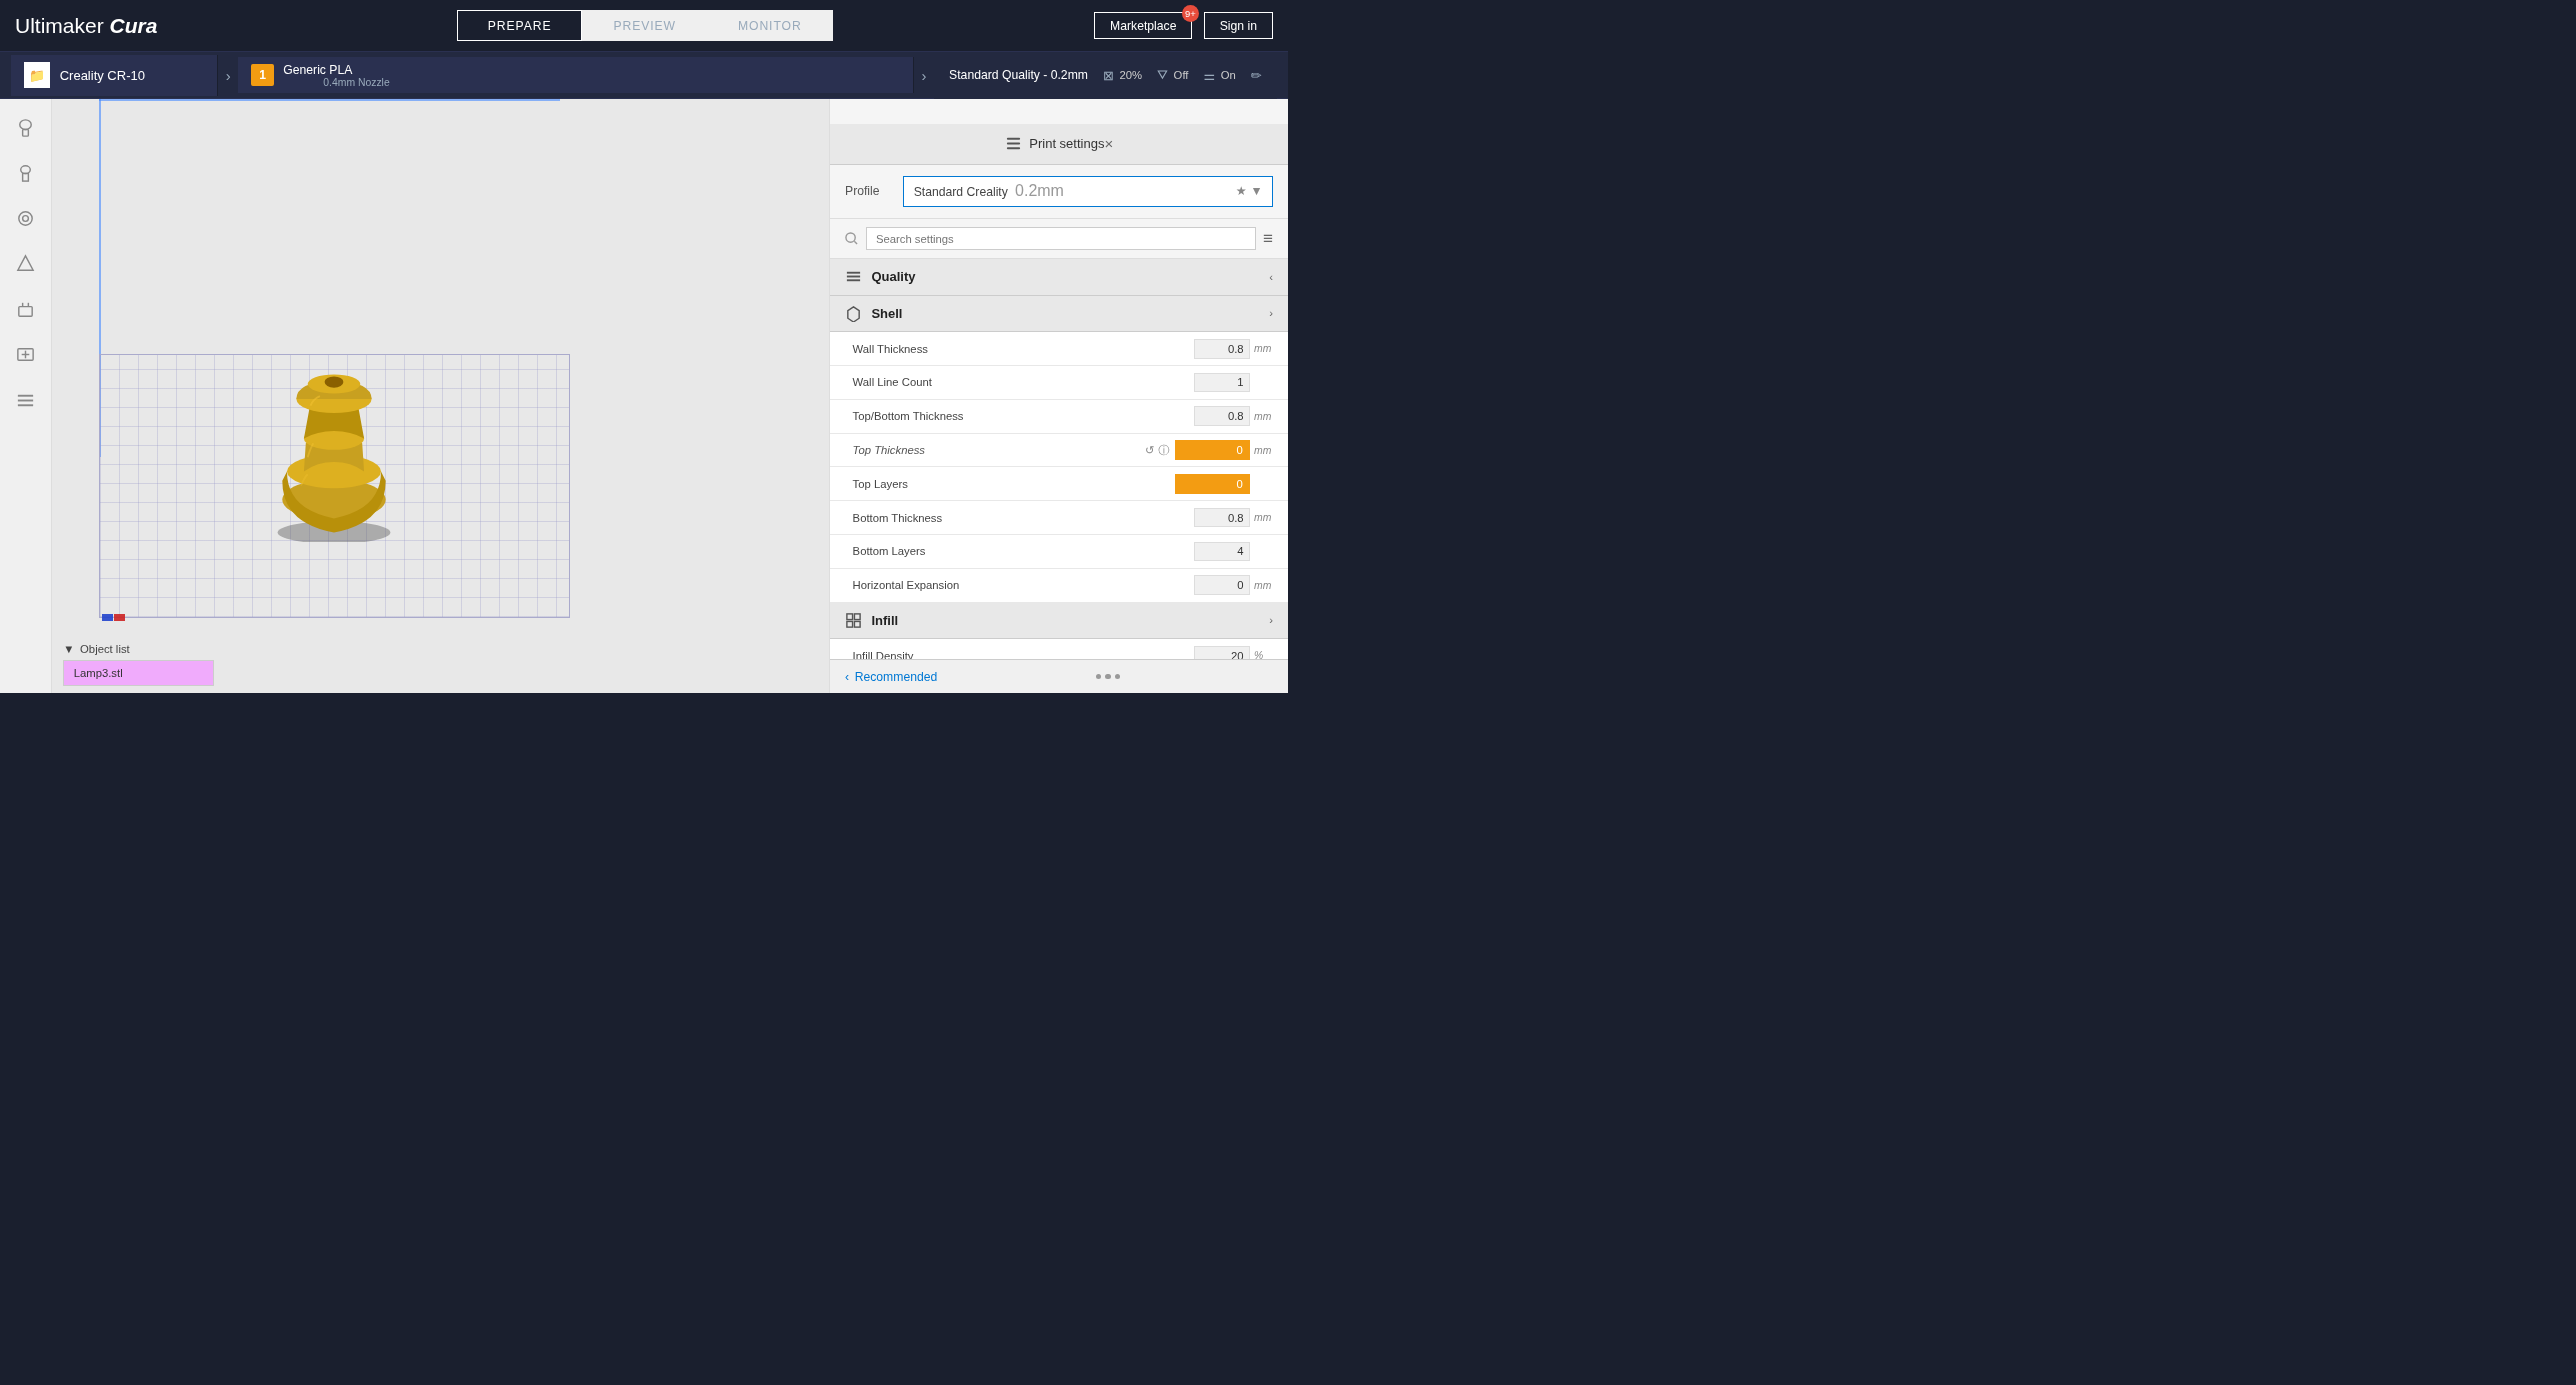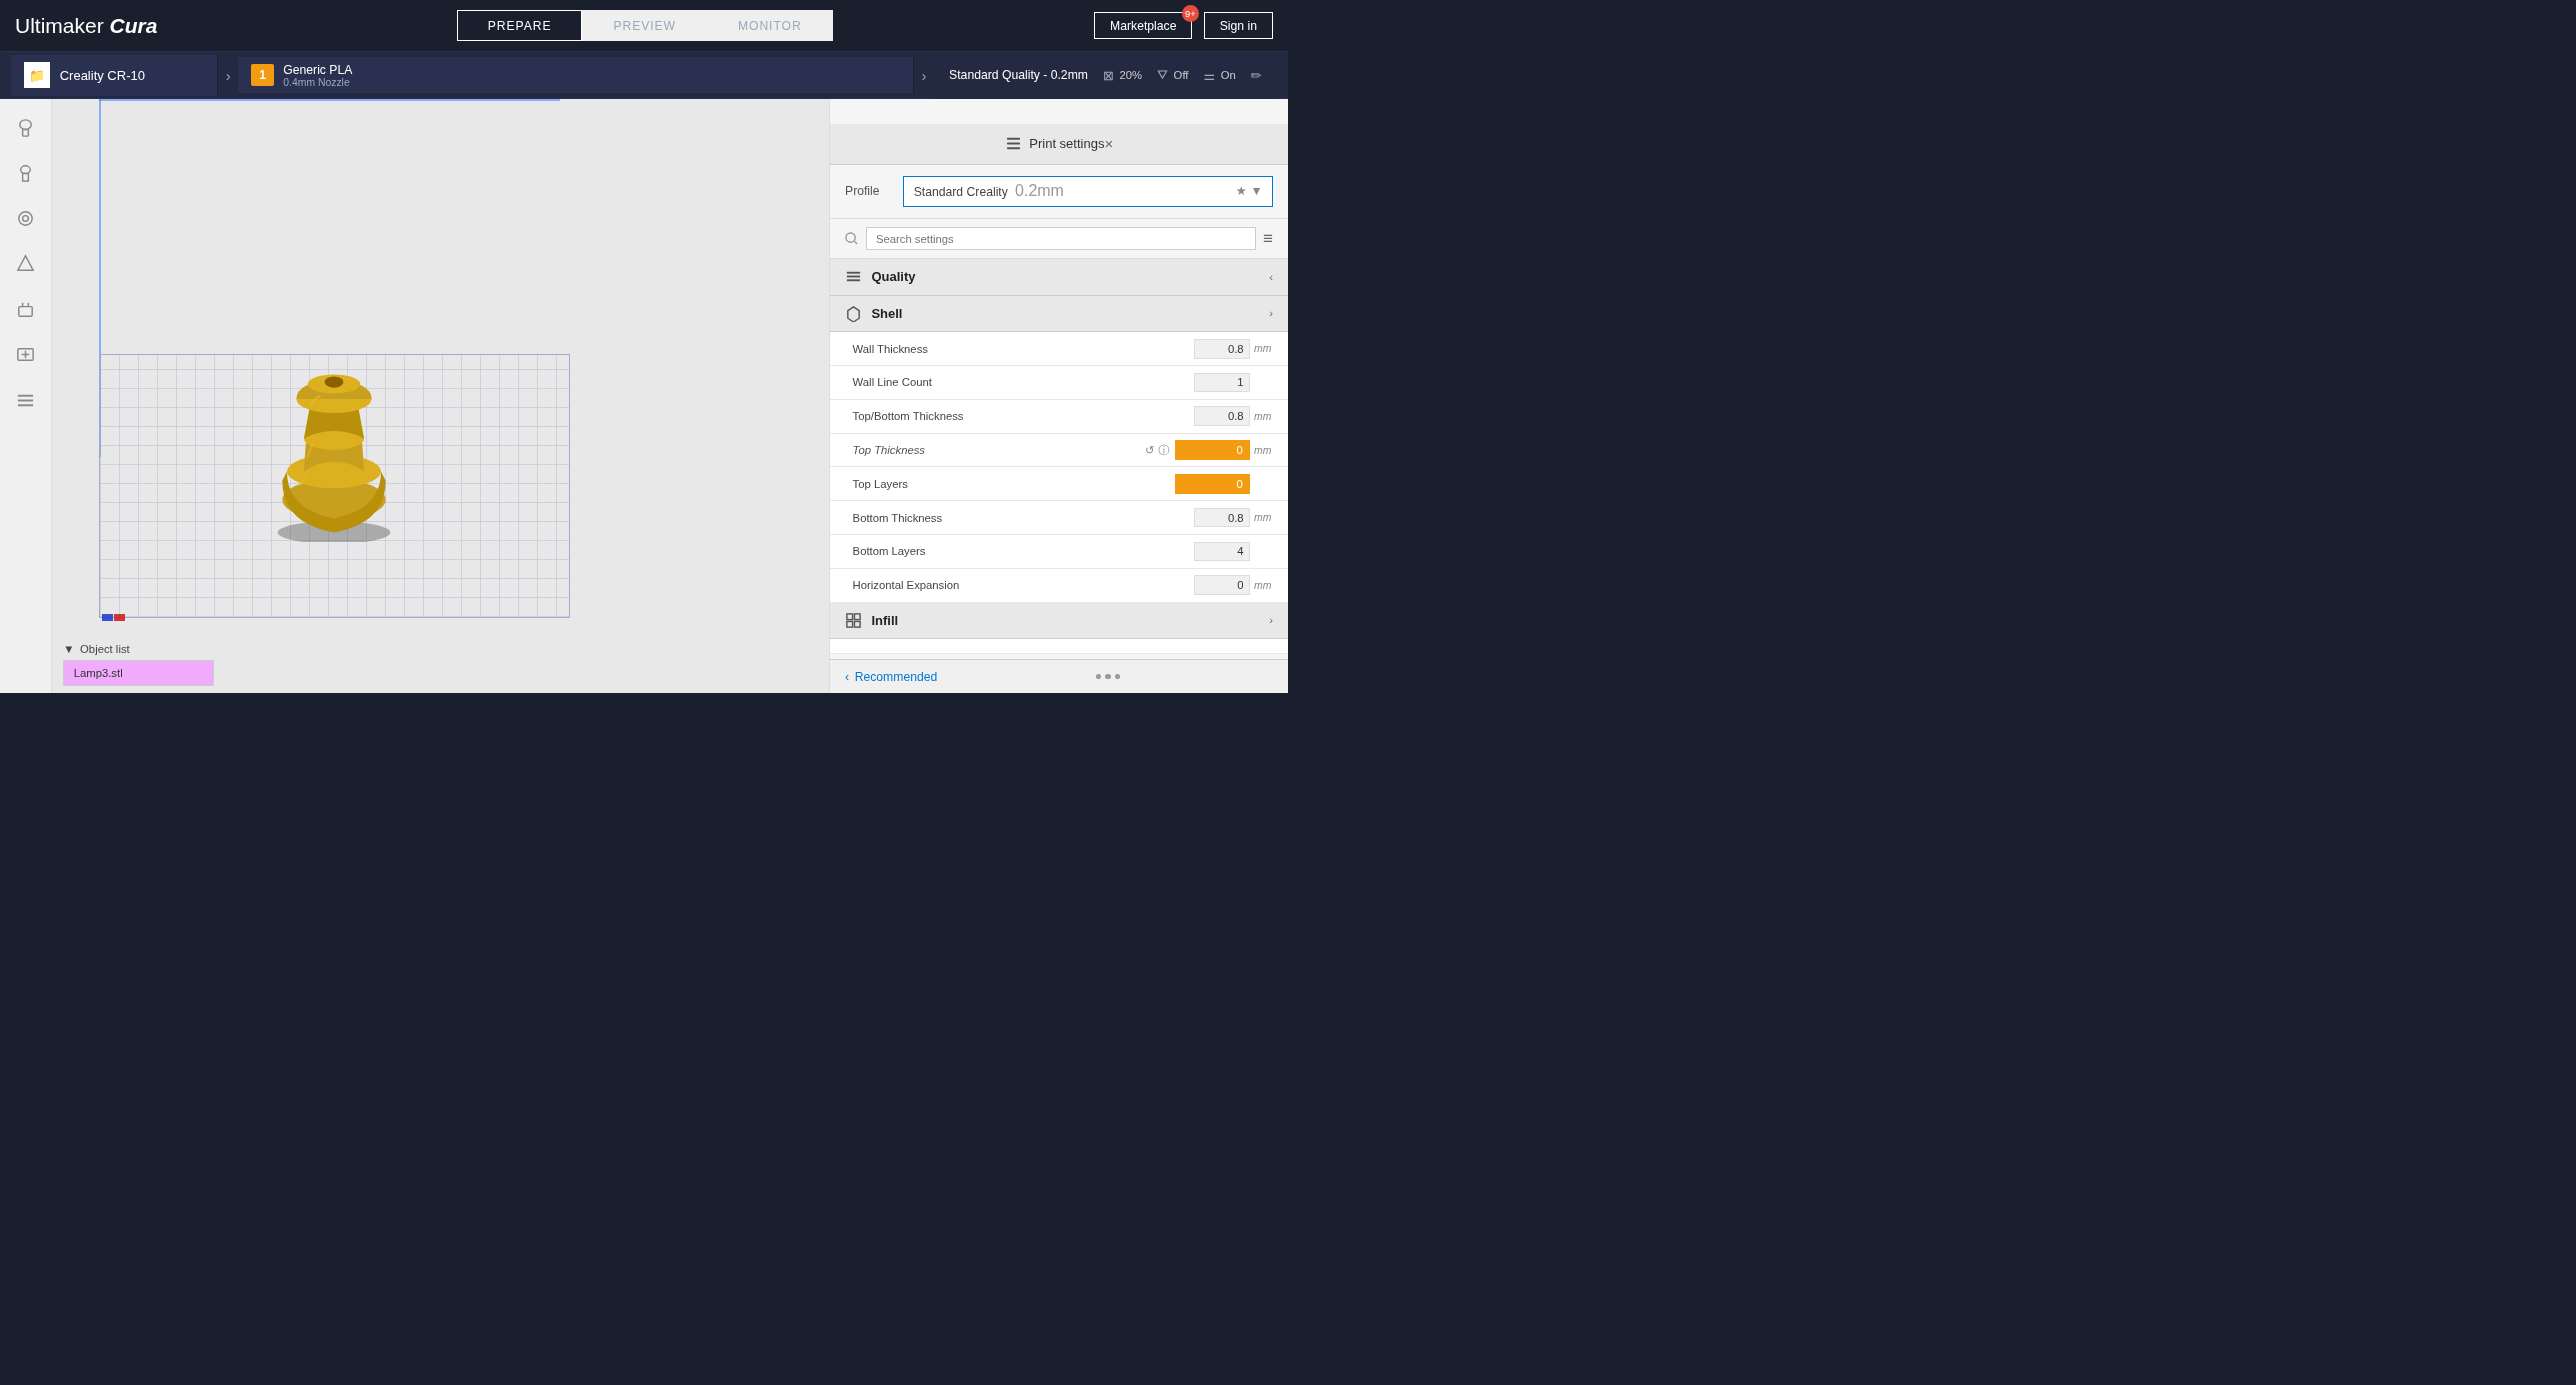--- a/index.html
+++ b/index.html
@@ -134,21 +134,21 @@
       height: 22.6px;
       display: flex;
       align-items: center;
       justify-content: center;
       font-weight: 700;
       font-size: 12.2px;
       border-radius: 1.9px;
     }
     .material-info { display: flex; flex-direction: column; }
     .material-name { color: #fff; font-size: 12.2px; }
-    .material-sub { color: #9ab; font-size: 10.4px; }
+    .material-sub { color: #9ab; font-size: 10.4px; margin-left: 40px; }
 
     
     .quality-bar {
       display: flex;
       align-items: center;
       background: #232940;
       padding: 0 15px;
       gap: 15px;
       flex: 0 0 auto;
       height: 47px;
@@ -716,20 +716,25 @@
           <rect x="2" y="2" width="6" height="6" fill="none" stroke="#555" stroke-width="1.5"></rect>
           <rect x="10" y="2" width="6" height="6" fill="none" stroke="#555" stroke-width="1.5"></rect>
           <rect x="2" y="10" width="6" height="6" fill="none" stroke="#555" stroke-width="1.5"></rect>
           <rect x="10" y="10" width="6" height="6" fill="none" stroke="#555" stroke-width="1.5"></rect>
         </svg>
         <span class="section-header-label">Infill</span>
         <span class="section-chevron">›</span>
       </div>
 
       <div class="setting-row">
+        <span class="setting-name">Infill Density</span>
+        <span class="setting-value">20</span>
+        <span class="setting-unit">%</span>
+      </div>
+      <div class="setting-row">
         
         
       </div>
 
     </div>
 
     <div class="panel-bottom">
       <button class="recommended-btn">
         <span>‹</span>
         <span>Recommended</span>

